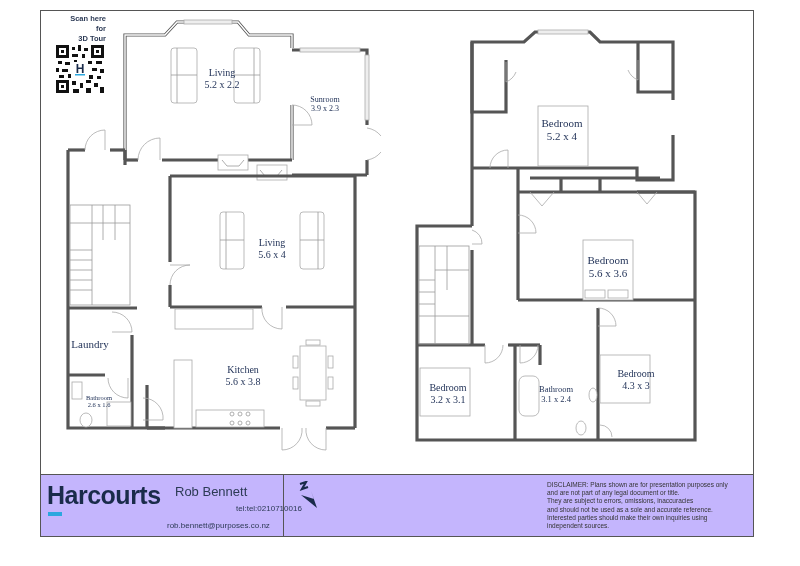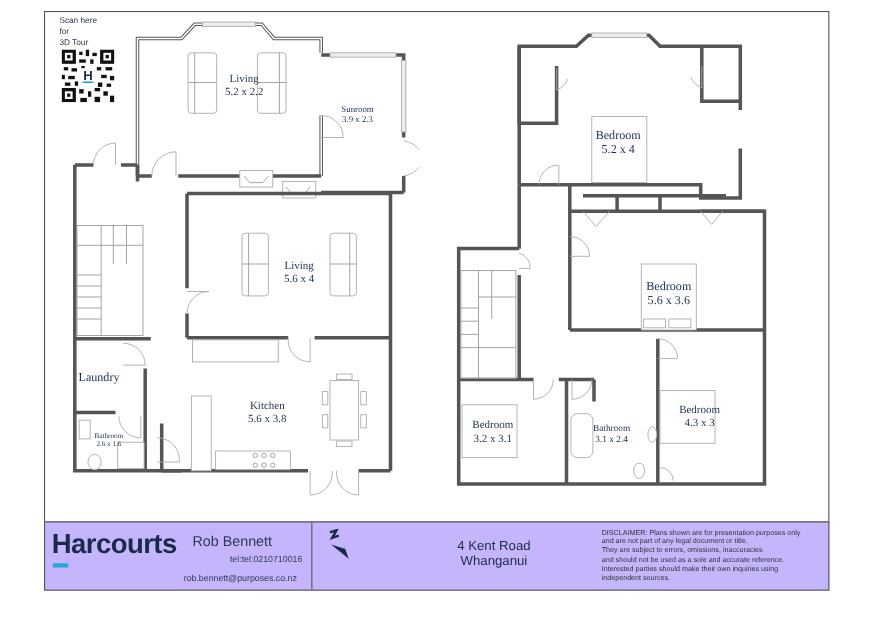--- a/index.html
+++ b/index.html
@@ -3,26 +3,26 @@
 <meta charset="utf-8">
 <style>
   html,body{margin:0;padding:0;background:#fff;}
   body{width:800px;height:566px;position:relative;overflow:hidden;font-family:"Liberation Sans",sans-serif;}
   .frame{position:absolute;left:40px;top:10px;width:714px;height:465px;border:1.5px solid #555;box-sizing:border-box;background:#fff;}
   .footer{position:absolute;left:40px;top:474px;width:714px;height:63px;border:1.5px solid #555;box-sizing:border-box;background:#c4b5fd;}
   .footer .div1{position:absolute;left:242px;top:0;bottom:0;border-left:1.5px solid #555;}
   .brand{position:absolute;left:6px;top:6px;font-weight:bold;font-size:25px;color:#1a2b4a;letter-spacing:-0.5px;}
   .brand-bar{position:absolute;left:7px;top:37px;width:14px;height:4px;background:#2ba7df;}
   .agent-name{position:absolute;left:134px;top:9px;font-size:13px;color:#2c3a55;}
-  .agent-tel{position:absolute;left:128px;top:29px;font-size:8px;color:#2c3a55;padding-left:40px;}
+  .agent-tel{position:absolute;left:155px;top:29px;font-size:8px;color:#2c3a55;padding-left:40px;}
   .agent-email{position:absolute;left:126px;top:46px;font-size:8px;color:#2c3a55;}
   .addr{position:absolute;left:348px;top:14px;width:120px;text-align:center;font-size:12px;color:#1a2b4a;line-height:14px;}
   .disclaimer{position:absolute;left:506px;top:6px;width:205px;font-size:6.5px;color:#333;line-height:8.2px;}
   .north{position:absolute;left:6px;top:6px;width:24px;height:28px;}
-  .qr-text{position:absolute;left:54px;top:14px;width:52px;text-align:left;font-size:7.5px;color:#2c3a55;line-height:10px;}
+  .qr-text{position:absolute;left:54px;top:14px;width:52px;text-align:right;font-size:7.5px;color:#2c3a55;line-height:10px;font-weight:bold;}
   .qr{position:absolute;left:56px;top:45px;width:48px;height:48px;}
   svg.plan{position:absolute;left:0;top:0;}
   .lbl{position:absolute;text-align:center;color:#1e2f55;white-space:nowrap;transform:translate(-50%,-50%);line-height:1.15;font-family:Liberation Serif, serif;}
 </style>
 </head>
 <body>
 
 <div class="frame"></div>
 
 <svg class="plan" width="800" height="566">
@@ -309,24 +309,20 @@
   <div class="brand-bar"></div>
   <div class="agent-name">Rob Bennett</div>
   <div class="agent-tel">tel:tel:0210710016</div>
   <div class="agent-email">rob.bennett@purposes.co.nz</div>
 
   <svg class="north" style="left:256px;" viewBox="0 0 24 28">
     <path d="M3,3 L9,1 L5,8 L11,6" fill="none" stroke="#1a2b4a" stroke-width="2.2" stroke-linejoin="miter"></path>
     <path d="M4,14 L17,18 L14,10 L20,27 Z" fill="#1a2b4a"></path>
   </svg>
 
-  <div class="addr">
-    <div>4 Kent Road</div>
-    <div>Whanganui</div>
-  </div>
 
   <div class="disclaimer">
     <div>DISCLAIMER:  Plans shown are for presentation purposes only</div>
     <div>and are not part of any legal document or title.</div>
     <div>They are subject to errors, omissions, inaccuracies</div>
     <div>and should not be used as a sole and accurate reference.</div>
     <div>Interested parties should make their own inquiries using</div>
     <div>independent sources.</div>
   </div>
 </div>

